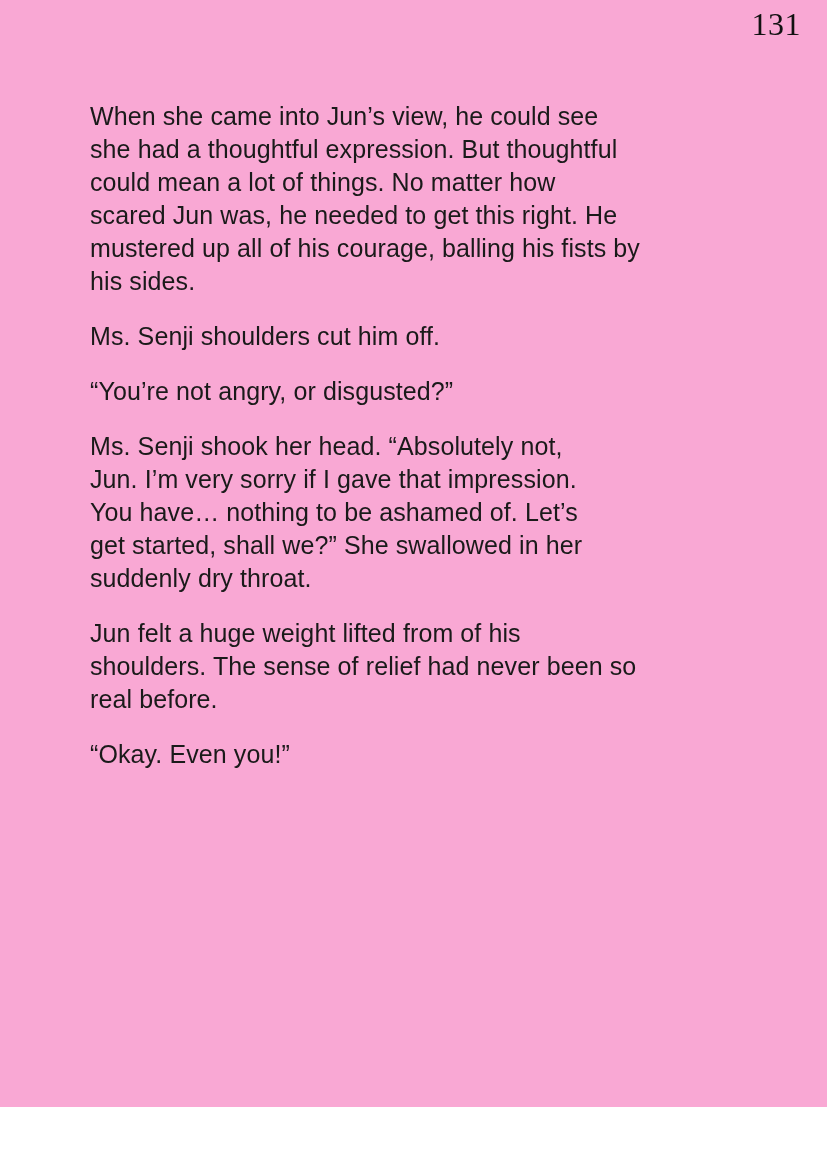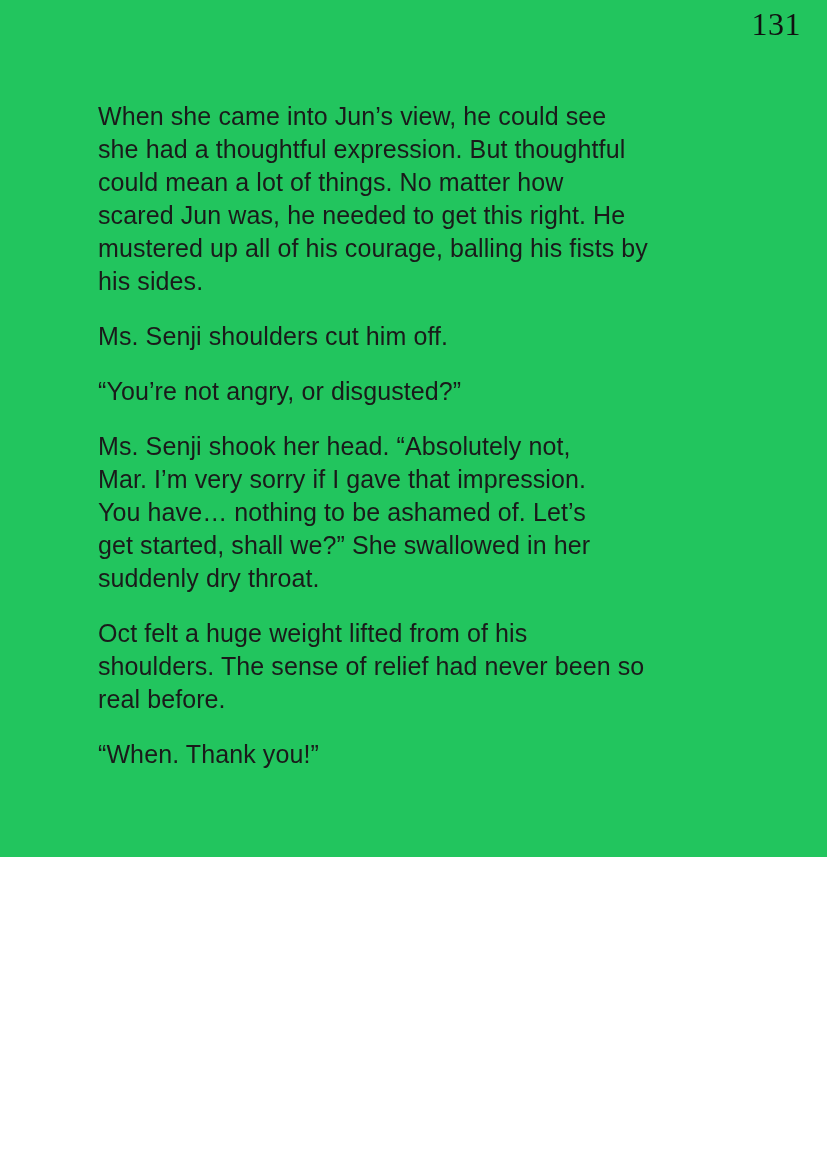--- a/index.html
+++ b/index.html
@@ -3,38 +3,38 @@
 <meta charset="utf-8">
 <style>
   html, body {
     margin: 0;
     padding: 0;
     background: #ffffff;
   }
   .page {
     position: relative;
     width: 827px;
-    height: 857px;
-    background: #22c55e;
+    height: 1107px;
+    background: #f9a8d4;
     overflow: hidden;
     font-family: "Liberation Sans", sans-serif;
   }
   .page-number {
     position: absolute;
     top: 6px;
     right: 26px;
     font-family: "Liberation Serif", serif;
     font-size: 32px;
     color: #111111;
     letter-spacing: 0.5px;
   }
   .page-text {
     position: absolute;
     top: 100px;
-    left: 98px;
+    left: 90px;
     width: 700px;
     color: #1a1a1a;
   }
   .para {
     margin: 0 0 22px 0;
     font-size: 25px;
     line-height: 33px;
     white-space: pre-line;
     letter-spacing: 0.1px;
   }
@@ -48,22 +48,22 @@
   <div class="page-text">
     <p class="para">When she came into Jun’s view, he could see
 she had a thoughtful expression. But thoughtful
 could mean a lot of things. No matter how
 scared Jun was, he needed to get this right. He
 mustered up all of his courage, balling his fists by
 his sides.</p>
     <p class="para">Ms. Senji shoulders cut him off.</p>
     <p class="para">“You’re not angry, or disgusted?”</p>
     <p class="para">Ms. Senji shook her head. “Absolutely not,
-Mar. I’m very sorry if I gave that impression.
+Jun. I’m very sorry if I gave that impression.
 You have… nothing to be ashamed of. Let’s
 get started, shall we?” She swallowed in her
 suddenly dry throat.</p>
-    <p class="para">Oct felt a huge weight lifted from of his
+    <p class="para">Jun felt a huge weight lifted from of his
 shoulders. The sense of relief had never been so
 real before.</p>
-    <p class="para">“When. Thank you!”</p>
+    <p class="para">“Okay. Even you!”</p>
   </div>
 </div>
 
 </body></html>

